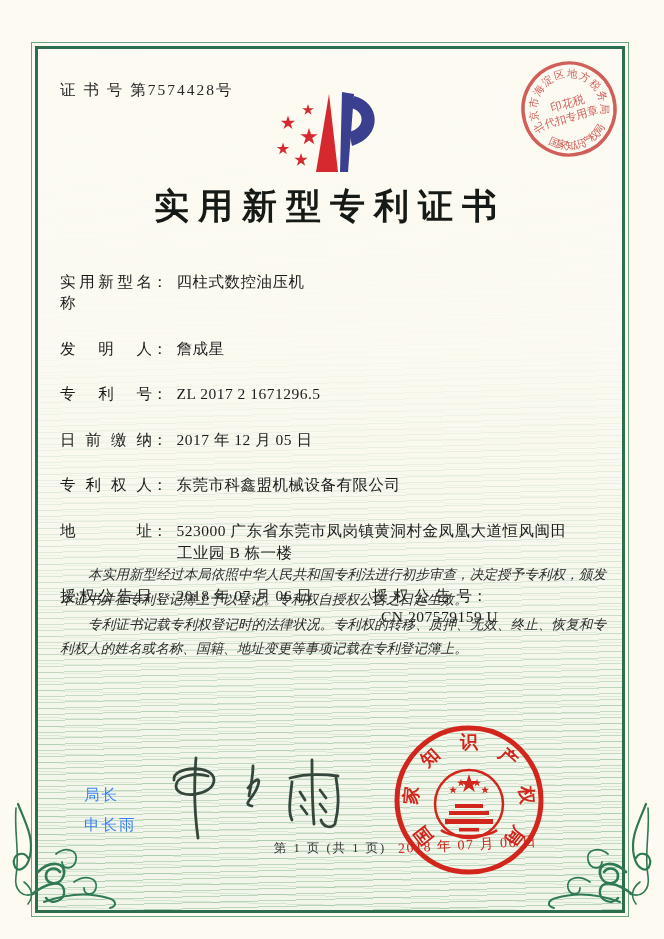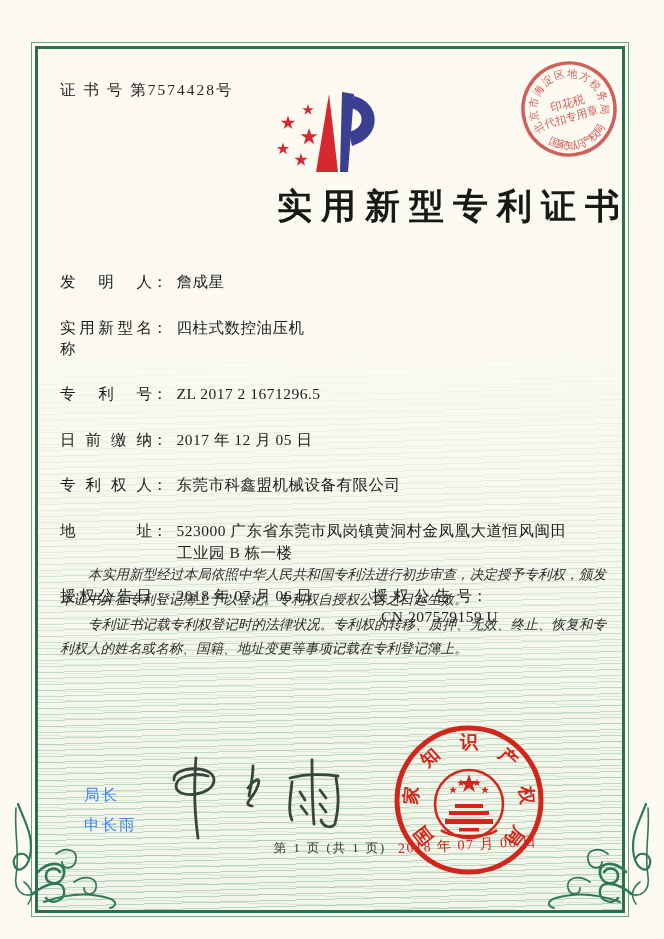--- a/index.html
+++ b/index.html
@@ -22,21 +22,21 @@
     background:linear-gradient(180deg,#fcfaf1 0%, rgba(252,250,241,.96) 34%, rgba(252,250,241,.55) 58%, rgba(252,250,241,.12) 78%, rgba(252,250,241,0) 100%);
   }
   .frame-outer{position:absolute; left:31px; top:42px; right:35px; bottom:22px; border:1px solid #6aa584; z-index:3; pointer-events:none;}
   .frame-inner{position:absolute; left:35px; top:46px; right:39px; bottom:26px; border:3px solid #2e6e50; z-index:3; pointer-events:none;}
   .content{position:absolute; inset:0; z-index:4;}
 
   .cert-no{position:absolute; left:60px; top:80px; font-size:15.5px; letter-spacing:2px; color:#262626;text-align:right;}
   .logo{position:absolute; left:272px; top:84px;}
   .tax-stamp{position:absolute; left:515px; top:55px; opacity:.88; z-index:6;}
   .title{
-    position:absolute; left:31px; top:183px; width:598px; text-align:right;
+    position:absolute; left:31px; top:183px; width:598px; text-align:center;
     font-size:35px; font-weight:bold; letter-spacing:9px; color:#161a17;
   }
 
   .fields{position:absolute; left:60px; top:271px; width:548px; font-size:15.5px;}
   .row{position:relative; margin-bottom:24.5px; line-height:21px;}
   .lbl{display:inline-block; width:92px; text-align:justify; text-align-last:justify; vertical-align:top; color:#1a1a1a;}
   .colon{display:inline-block; vertical-align:top;}
   .val{display:inline-block; margin-left:9px; vertical-align:top; max-width:432px; letter-spacing:.5px;}
   .val2{margin-left:117px; letter-spacing:.5px; line-height:22px; margin-top:1px;}
   .grant2{position:absolute; left:312px; top:0;}
@@ -140,24 +140,24 @@
           </g>
         <text x="54" y="52" text-anchor="middle" font-size="11.5">印花税</text>
         <text x="54" y="66" text-anchor="middle" font-size="11">代扣专用章</text>
       </g>
     </svg>
 
     <div class="title">实用新型专利证书</div>
 
     <div class="fields">
       <div class="row">
+        <span class="lbl">实用新型名称</span><span class="colon">：</span><span class="val">四柱式数控油压机</span>
+      </div>
+      <div class="row">
         <span class="lbl">发明人</span><span class="colon">：</span><span class="val">詹成星</span>
-      </div>
-      <div class="row">
-        <span class="lbl">实用新型名称</span><span class="colon">：</span><span class="val">四柱式数控油压机</span>
       </div>
       <div class="row">
         <span class="lbl">专利号</span><span class="colon">：</span><span class="val">ZL 2017 2 1671296.5</span>
       </div>
       <div class="row">
         <span class="lbl">日前缴纳</span><span class="colon">：</span><span class="val">2017 年 12 月 05 日</span>
       </div>
       <div class="row">
         <span class="lbl">专利权人</span><span class="colon">：</span><span class="val">东莞市科鑫盟机械设备有限公司</span>
       </div>

